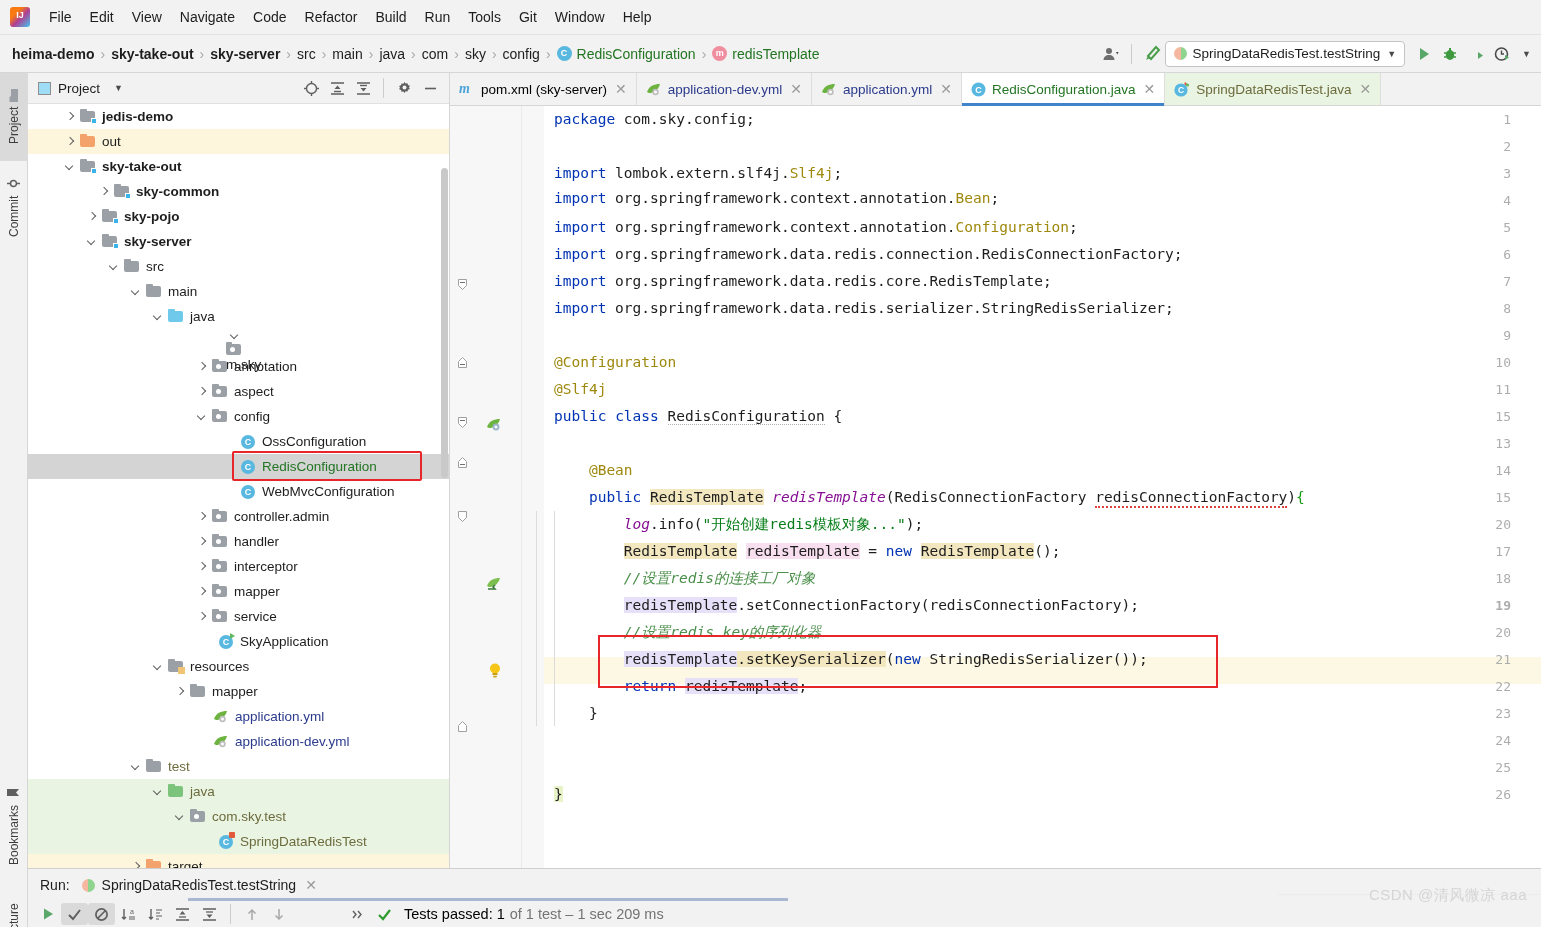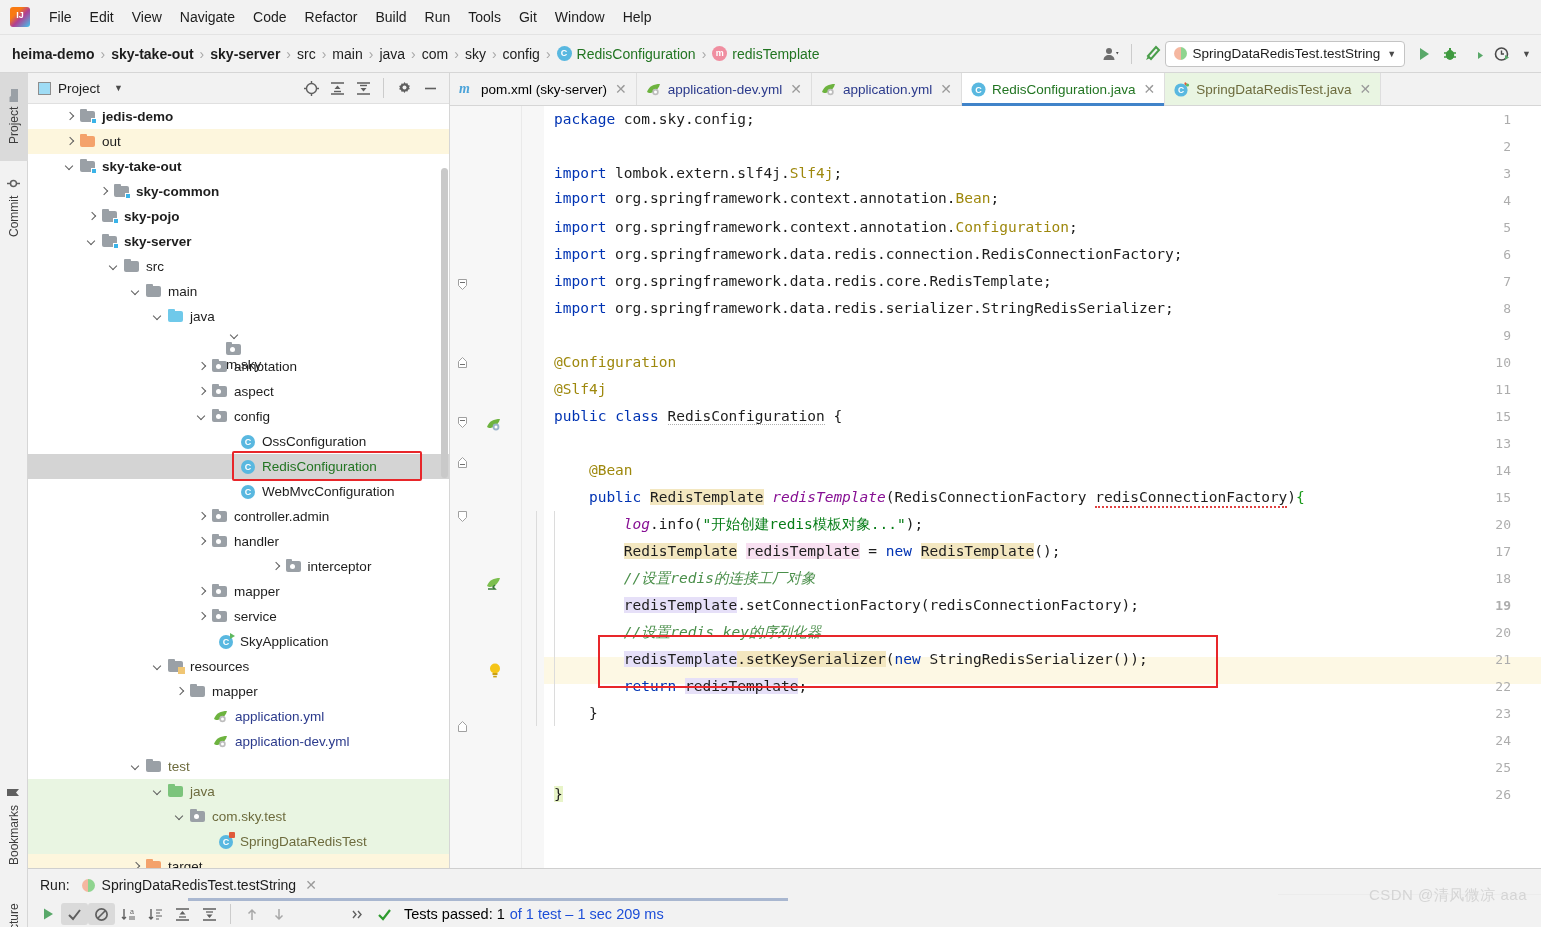--- a/index.html
+++ b/index.html
@@ -260,21 +260,21 @@
     background: linear-gradient(90deg,#f5b7a0 50%, #8fd48f 50%); border-radius: 50%;
   }
   .run-cfg .t-x { margin-left: 9px; color: #9a9a9a; font-size: 14px; }
   .run-underline {
     position: absolute; left: 160px; bottom: 0; width: 600px; height: 3px; background: #a9b7d0;
   }
   .run-toolrow { height: 26px; display: flex; align-items: center; padding-left: 6px; }
   .rt-btn { width: 27px; height: 22px; display:flex; align-items:center; justify-content:center; }
   .rt-btn.pressed { background: #dadada; border-radius: 3px; }
   .status-txt { font-size: 14.5px; margin-left: 6px; }
-  .status-dim { color: #1d4ed8; }
+  .status-dim { color: #737373; }
   .watermark {
     position: absolute; right: 14px; bottom: 22px;
     font-size: 15px; color: #d5d5d5; letter-spacing: 0.5px;
     font-family: "Liberation Sans", sans-serif;
   }
   .hsep-line { position:absolute; left: 1250px; bottom: 32px; width: 291px; height:1px; background:#ececec; }
 </style>
 </head>
 <body>
 <div id="app">
@@ -590,21 +590,21 @@
     </div>
     <div class="trow" style="top:425px;position:absolute;left:0;right:0;">
       <span style="width:168px"></span>
           <span class="arrow right"></span>
       <span class="tico">
             <span class="fo fo-gray"></span>
             <span class="pkg-dot"></span>
           </span>
       <span class="tlabel">handler</span>
     </div>
-    <div class="trow" style="top:450px;position:absolute;left:0;right:0;justify-content:center;">
+    <div class="trow" style="top:450px;position:absolute;left:0;right:0;">
       <span style="width:168px"></span>
           <span class="arrow right"></span>
       <span class="tico">
             <span class="fo fo-gray"></span>
             <span class="pkg-dot"></span>
           </span>
       <span class="tlabel">interceptor</span>
     </div>
     <div class="trow" style="top:475px;position:absolute;left:0;right:0;">
       <span style="width:168px"></span>

